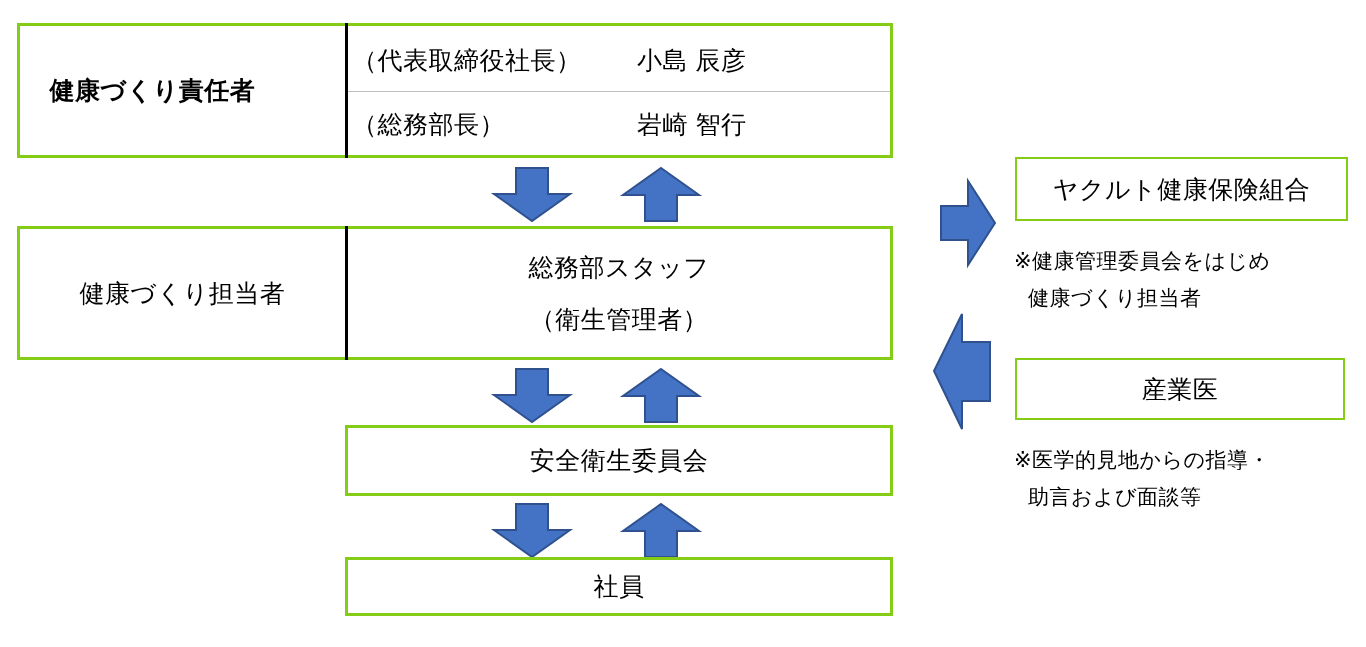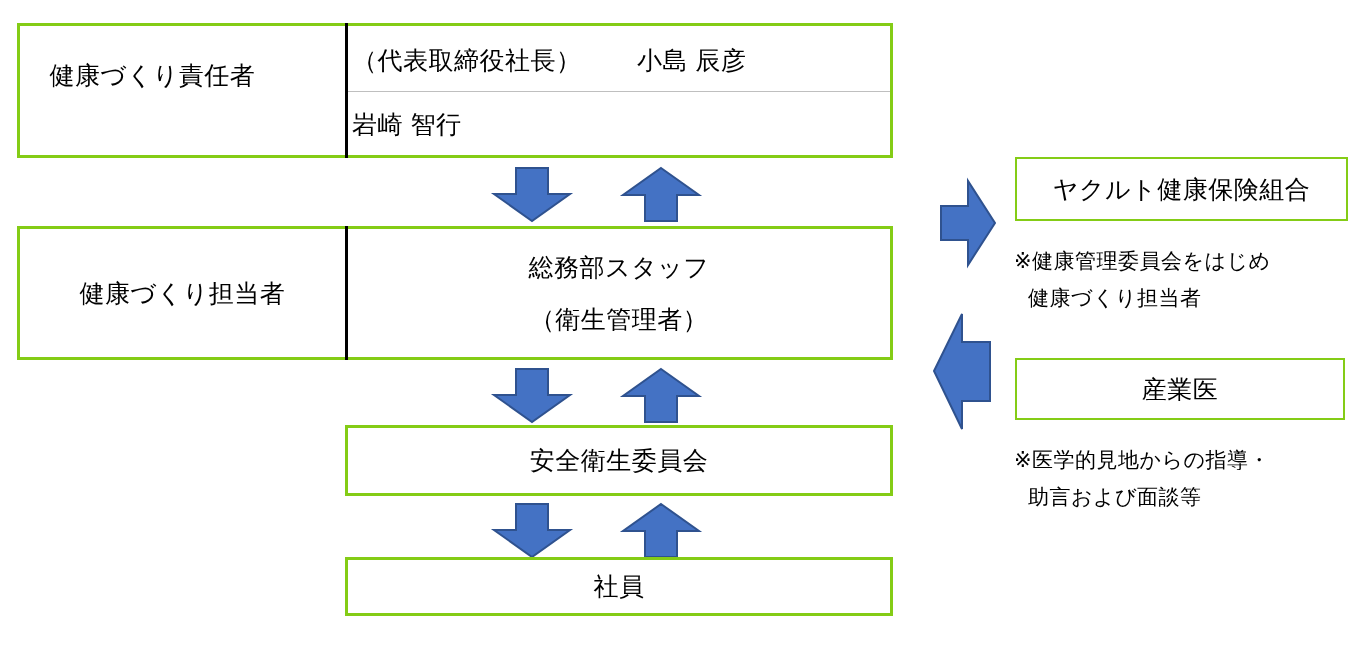--- a/index.html
+++ b/index.html
@@ -101,28 +101,29 @@
 <body>
 
 <div id="canvas">
 
   <div class="box" style="left:17px; top:23px; width:876px; height:135px;"></div>
 
   <div class="vdiv" style="left:345px; top:23px; height:135px;"></div>
 
   <div class="hdiv" style="left:348px; top:91px; width:542px;"></div>
 
-  <div class="cell-label role-text" style="left:20px; top:8px; width:265px; height:135px;">健康づくり責任者</div>
+  <div class="cell-label role-text" style="left:20px; top:23px; width:265px; height:135px;font-weight:bold;">健康づくり責任者</div>
 
   <div class="person-row" style="left:352px; top:34px; height:52px;">
     <span class="person-title" style="width:285px;">（代表取締役社長）</span>
     <span class="person-name">小島 辰彦</span>
   </div>
 
   <div class="person-row" style="left:352px; top:98px; height:52px;">
+    <span class="person-title" style="width:285px;">（総務部長）</span>
     <span class="person-name">岩崎 智行</span>
   </div>
 
   <div class="arrow" style="left:493px; top:167px; width:78px; height:55px;">
     <svg viewBox="0 0 78 55" preserveAspectRatio="none">
       <polygon points="23,1 55,1 55,27 77,27 39,54 1,27 23,27" fill="#4472C4" stroke="#2F528F" stroke-width="2"></polygon>
     </svg>
   </div>
 
   <div class="arrow" style="left:622px; top:167px; width:78px; height:55px;">

